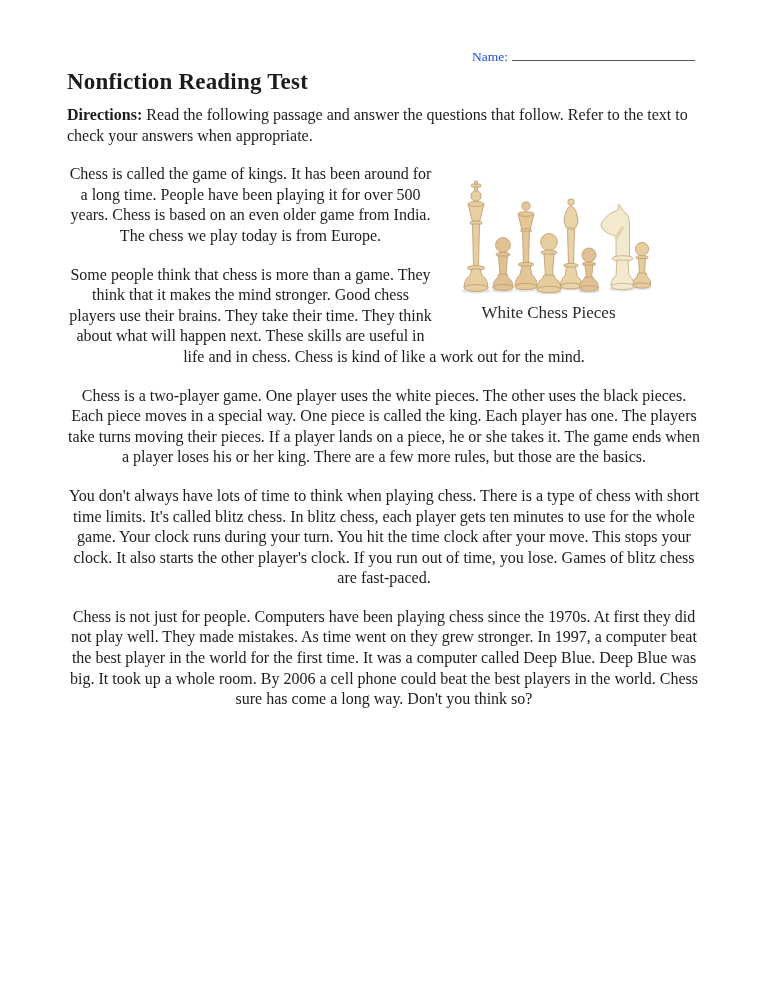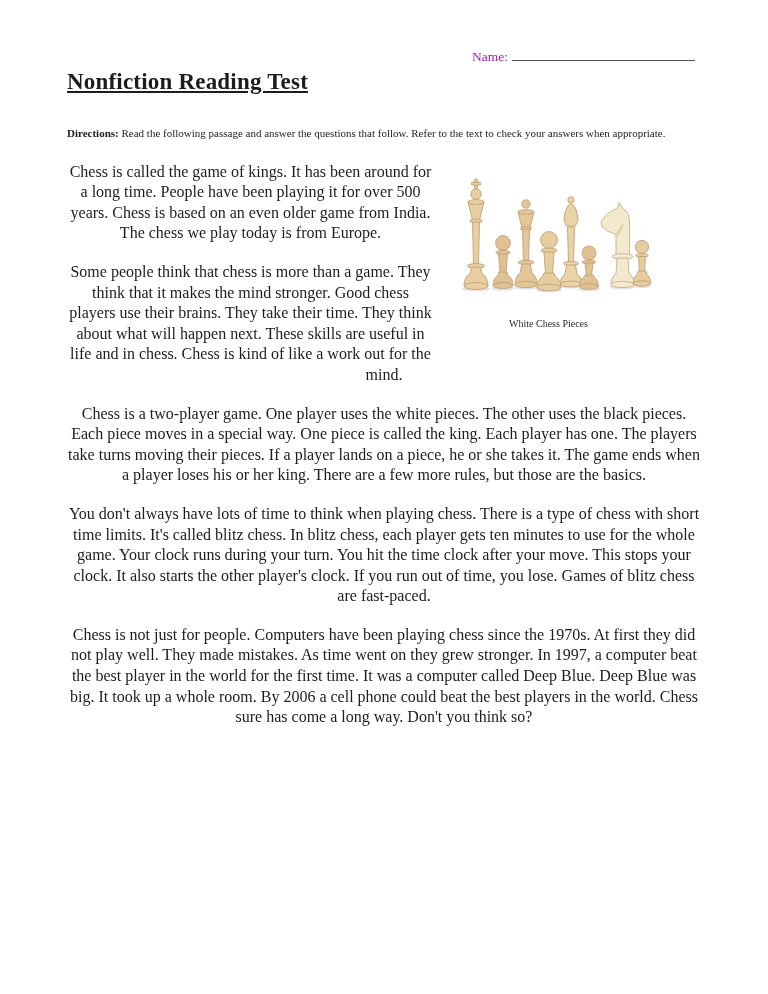--- a/index.html
+++ b/index.html
@@ -12,42 +12,42 @@
     overflow: hidden;
   }
   .page { padding: 48px 67px 0 67px; }
 
   .name-row {
     text-align: right;
     font-size: 13.5px;
     line-height: 16px;
     padding-right: 6px;
     margin-bottom: 4px;
-    color: #a21caf;
+    color: #1d4ed8;
   }
   .name-blank {
     display: inline-block;
     width: 183px;
     height: 13px;
     border-bottom: 1px solid #555;
     margin-left: 4px;
     vertical-align: baseline;
   }
 
-  .title-block { margin-top: 2px; text-decoration: underline; }
+  .title-block { margin-top: 2px; }
   .title-line {
     font-size: 23px;
     font-weight: bold;
     line-height: 26px;
     letter-spacing: 0.2px;
   }
 
   .directions {
-    margin-top: 28px;
-    font-size: 11px;
+    margin-top: 10px;
+    font-size: 16px;
     line-height: 20.6px;
   }
   .directions .dir-label { font-weight: bold; }
 
   .passage { margin-top: 18px; }
   .passage p {
     font-size: 16px;
     line-height: 20.6px;
     margin-bottom: 18px;
     text-align: center;
@@ -57,23 +57,23 @@
     float: right;
     width: 255px;
     margin: 4px 0 0 12px;
     padding-bottom: 22px;
   }
   .chess-img-wrap { width: 205px; }
   .chess-img-wrap svg { display: block; }
   figcaption.chess-caption {
     width: 205px;
     text-align: center;
-    font-size: 10px;
+    font-size: 17px;
     line-height: 13px;
-    margin-top: 21px;
+    margin-top: 8px;
     color: #2b2b2b;
   }
 </style>
 </head>
 <body>
 
 <div class="page">
 
   <div class="name-row">
     <span>Name:</span><span class="name-blank"></span>

